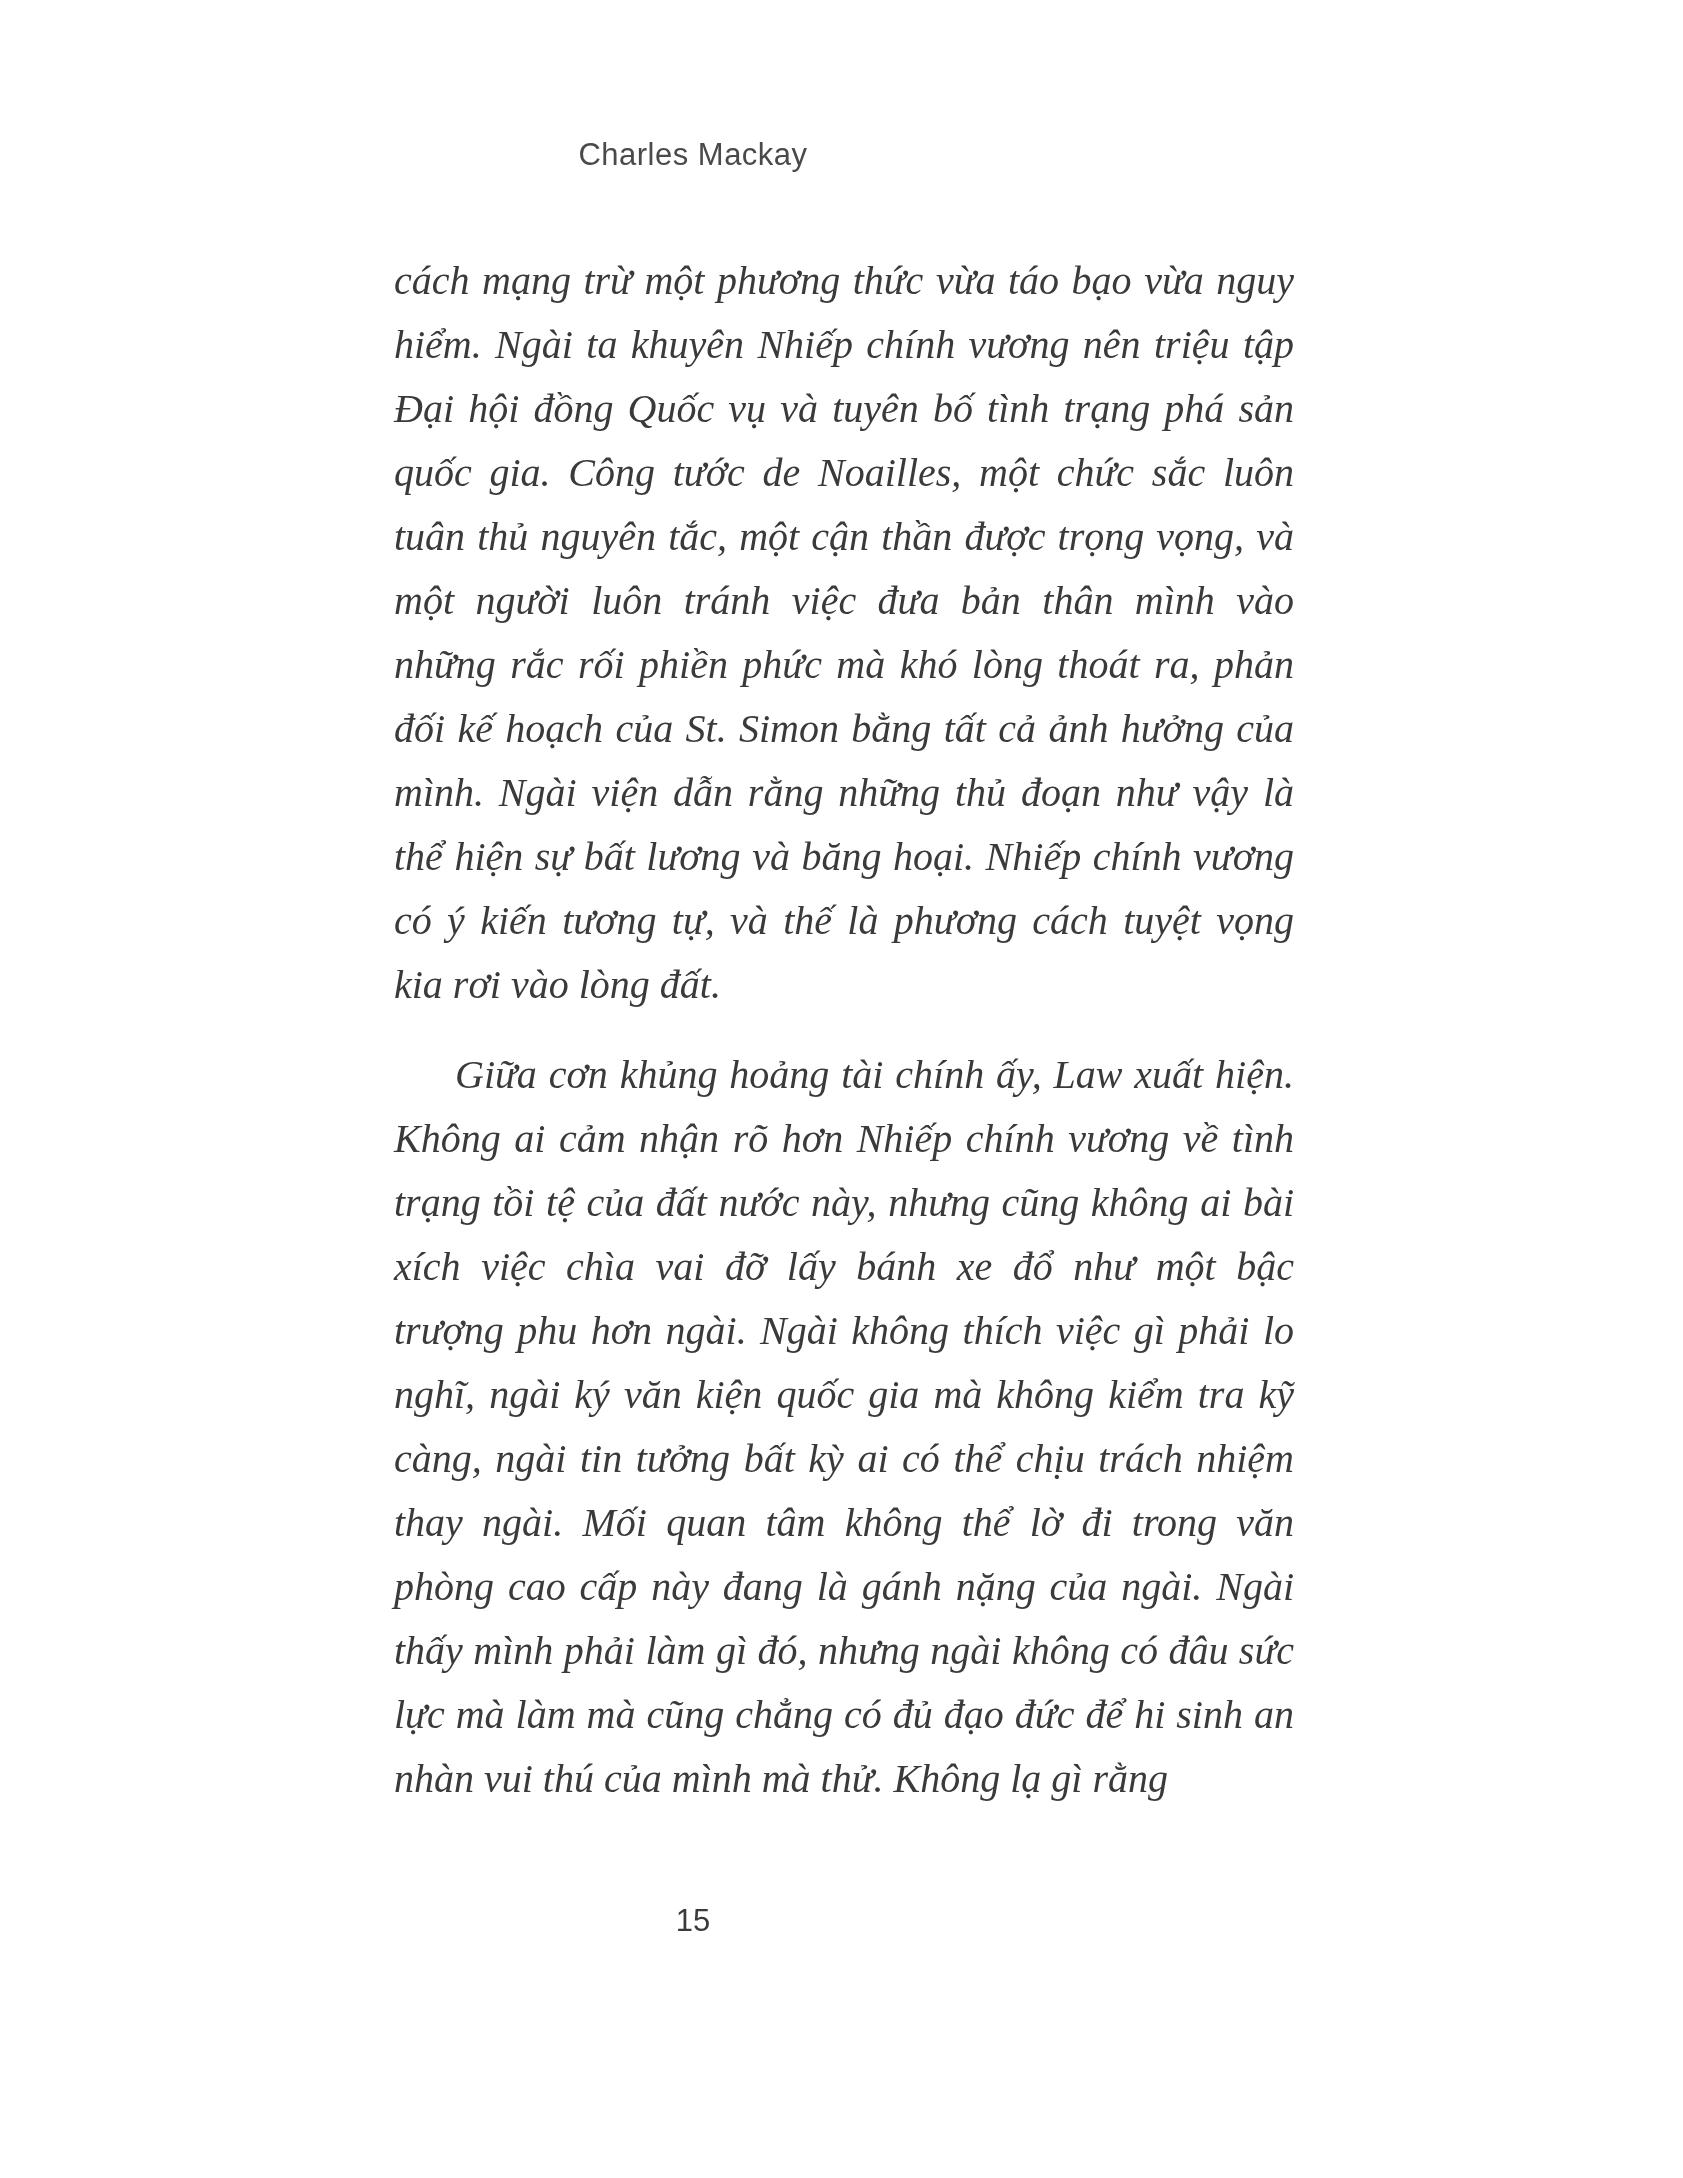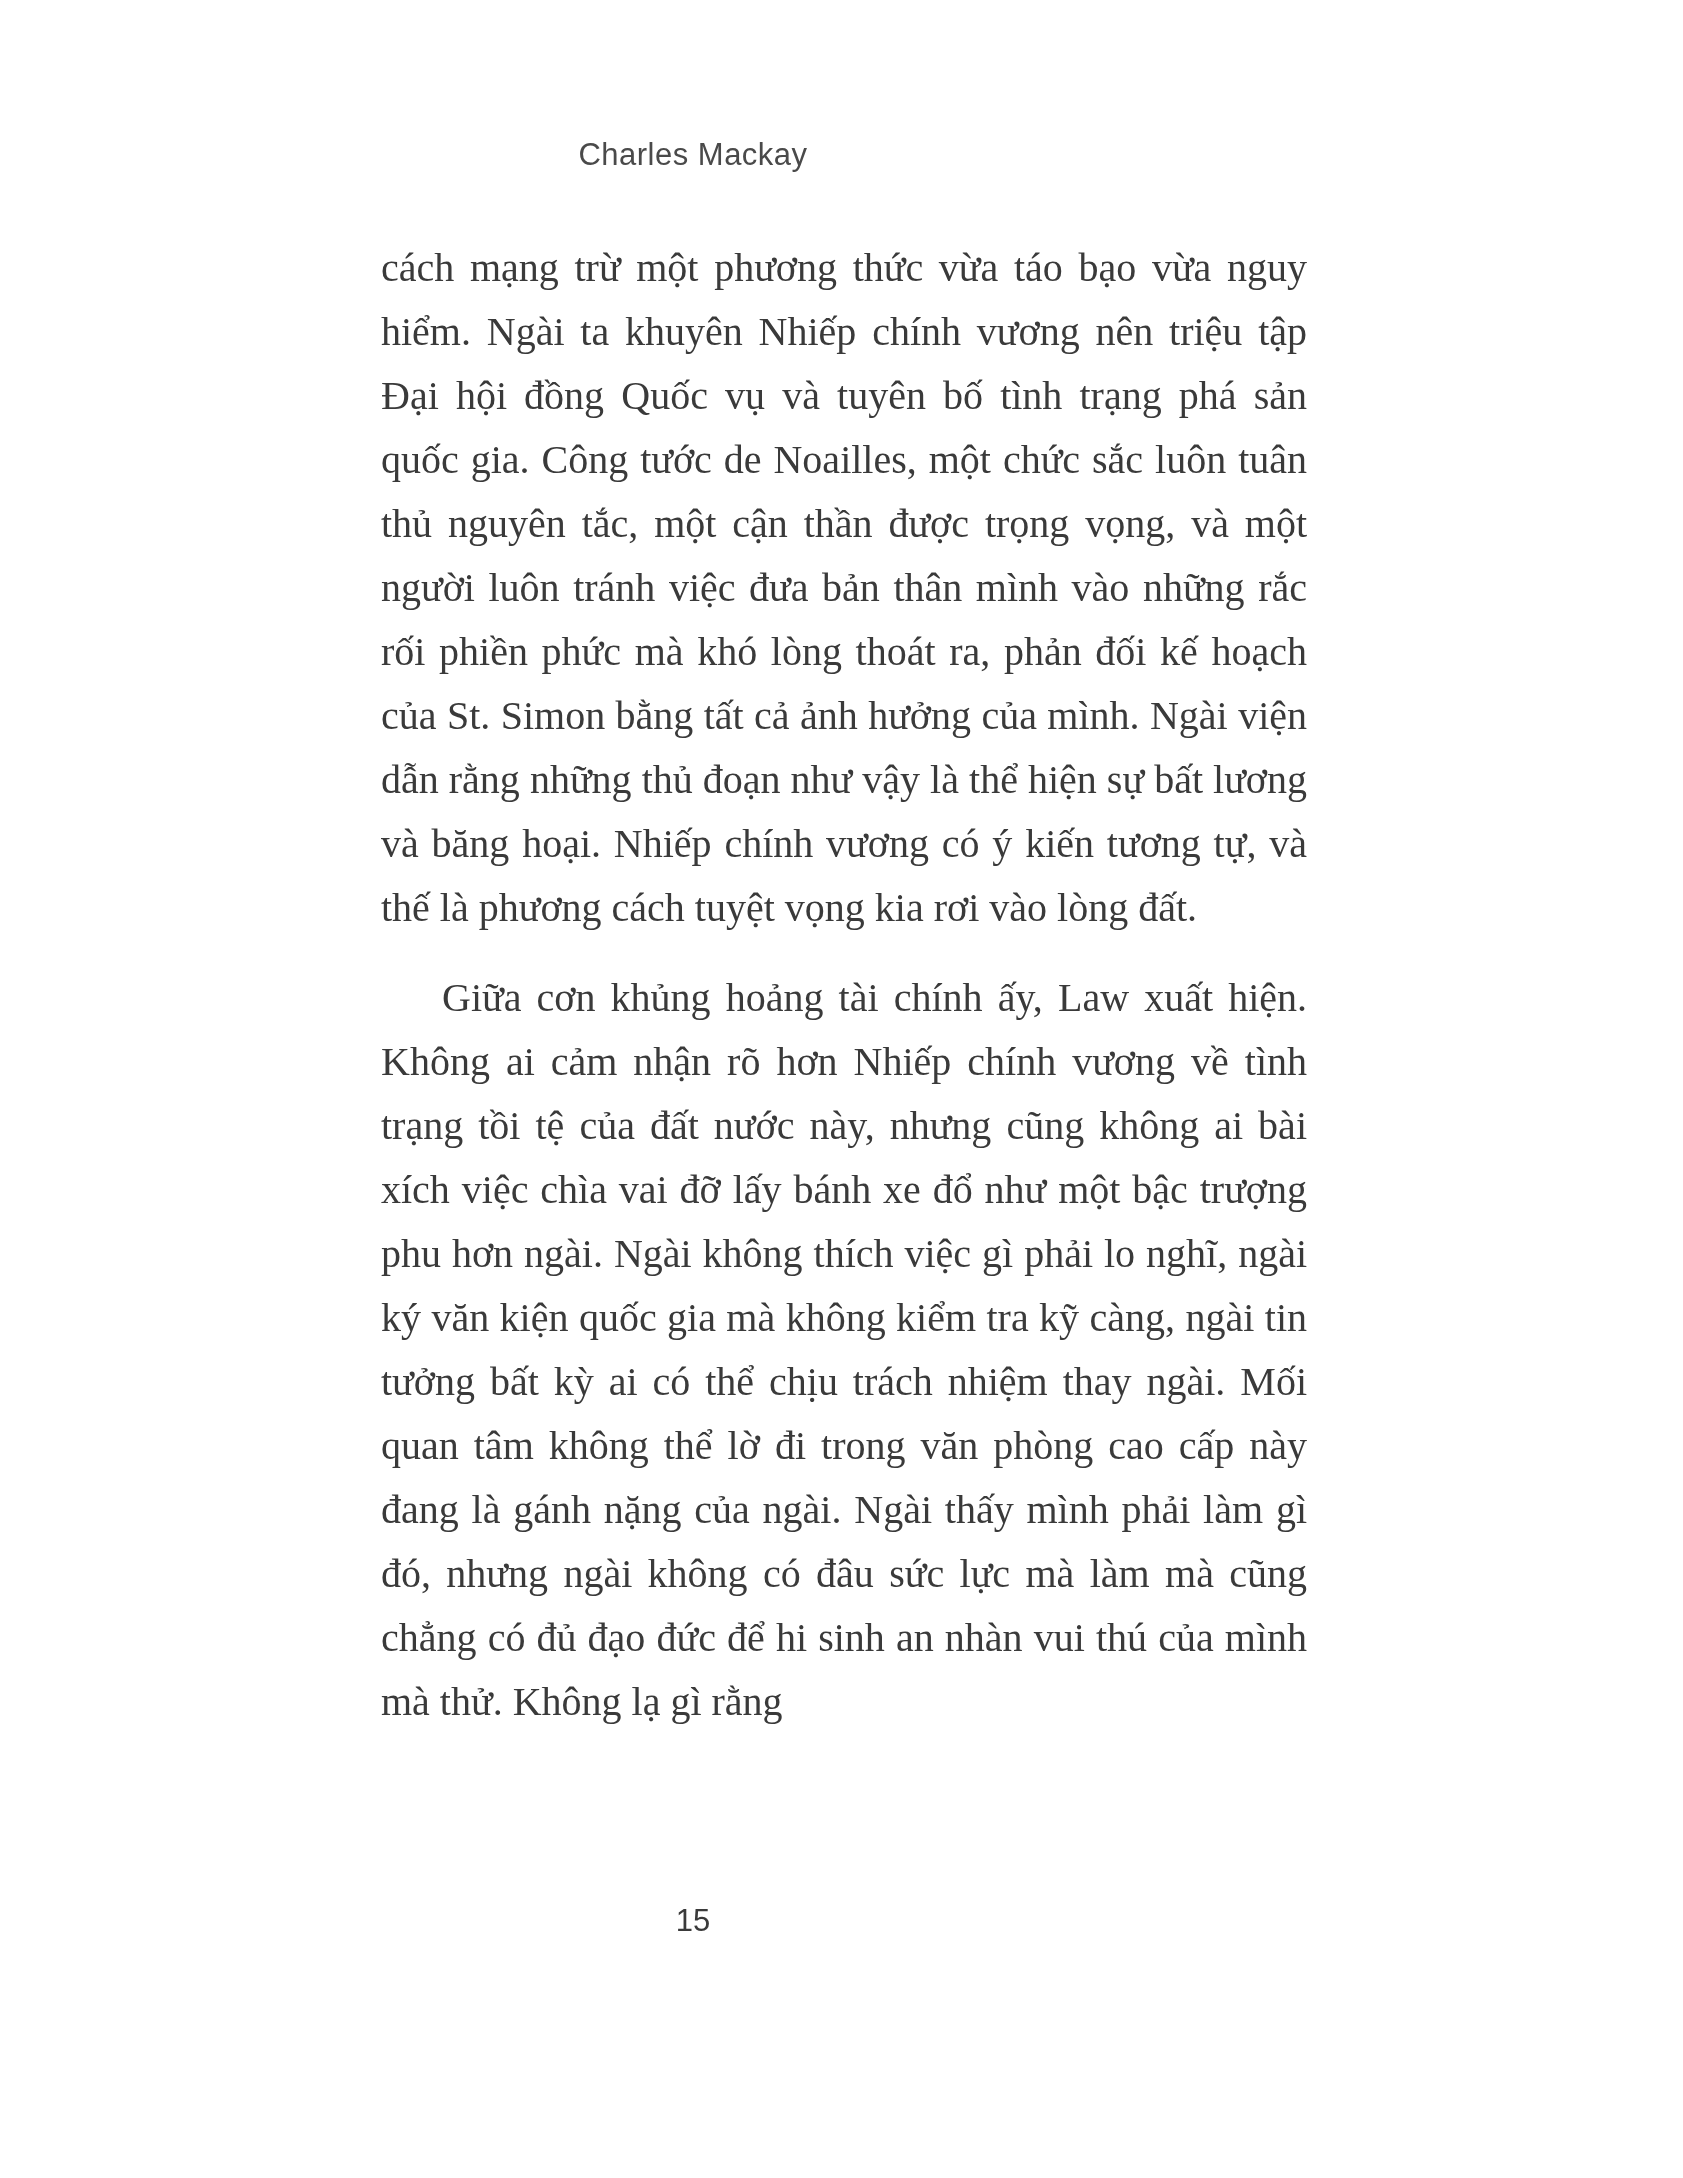--- a/index.html
+++ b/index.html
@@ -32,21 +32,22 @@
       top: 236px;
       left: 381px;
       width: 926px;
       font-size: 40px;
       line-height: 64px;
       color: #3a3a3a;
       text-align: justify;
       text-justify: inter-word;
     }
     .para {
-      margin: 0;
+      margin: 13px;
+      font-style: italic;
     }
     .para + .para {
       margin-top: 26px;
     }
     .para.indent {
       text-indent: 61px;
     }
     .page-number {
       position: absolute;
       top: 1903px;

